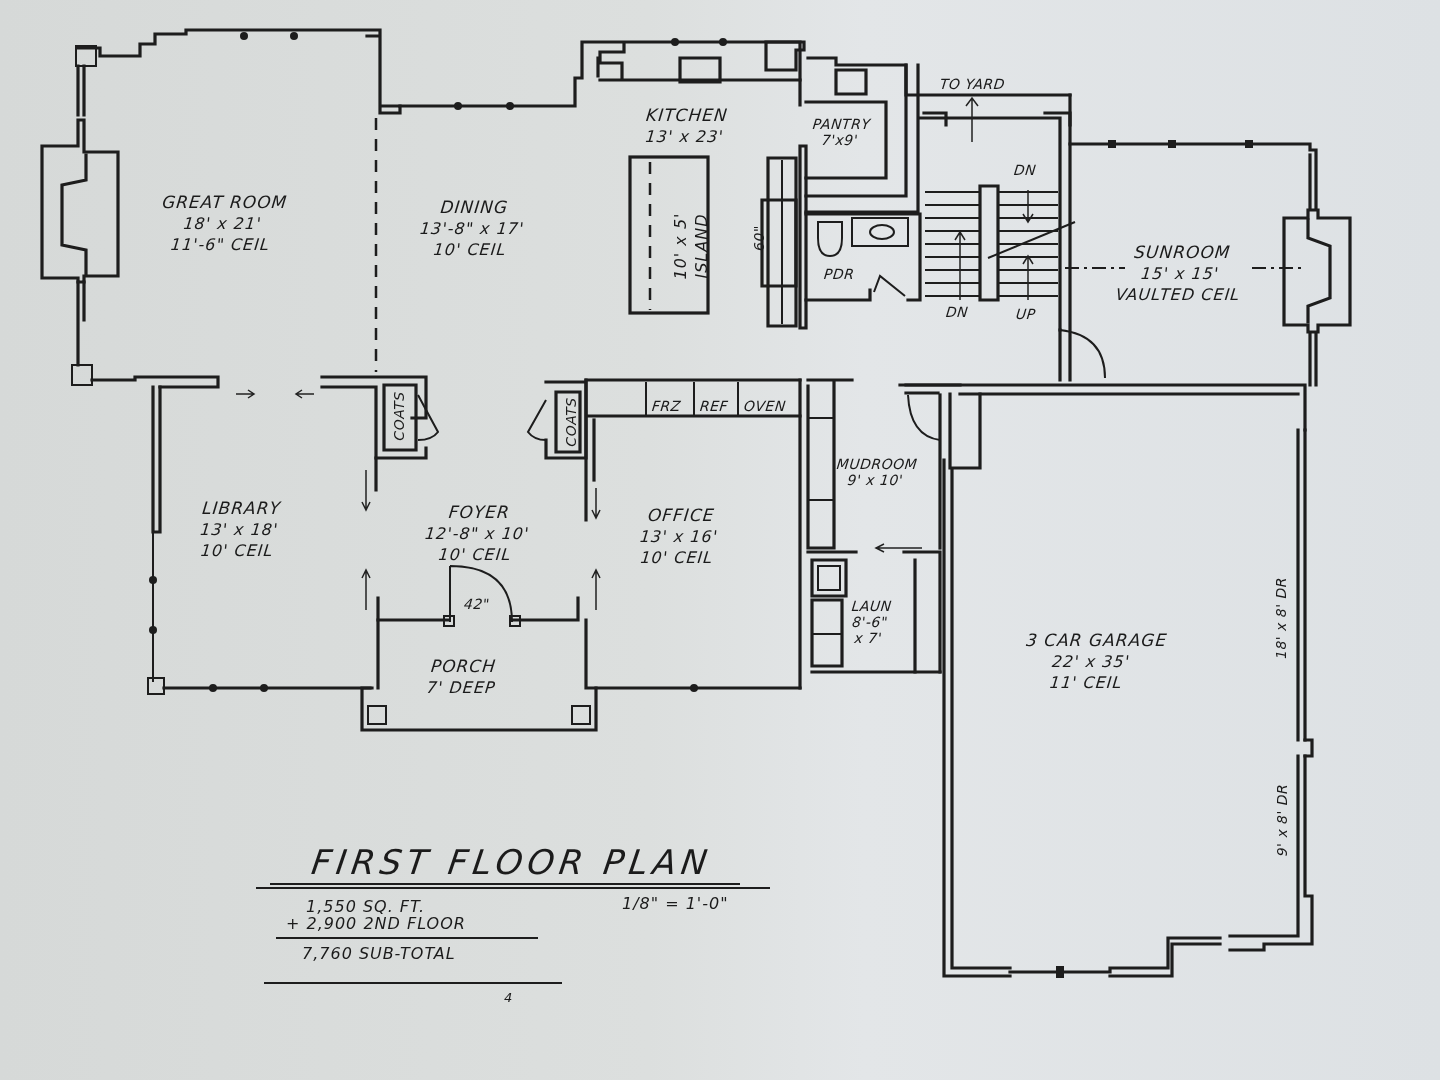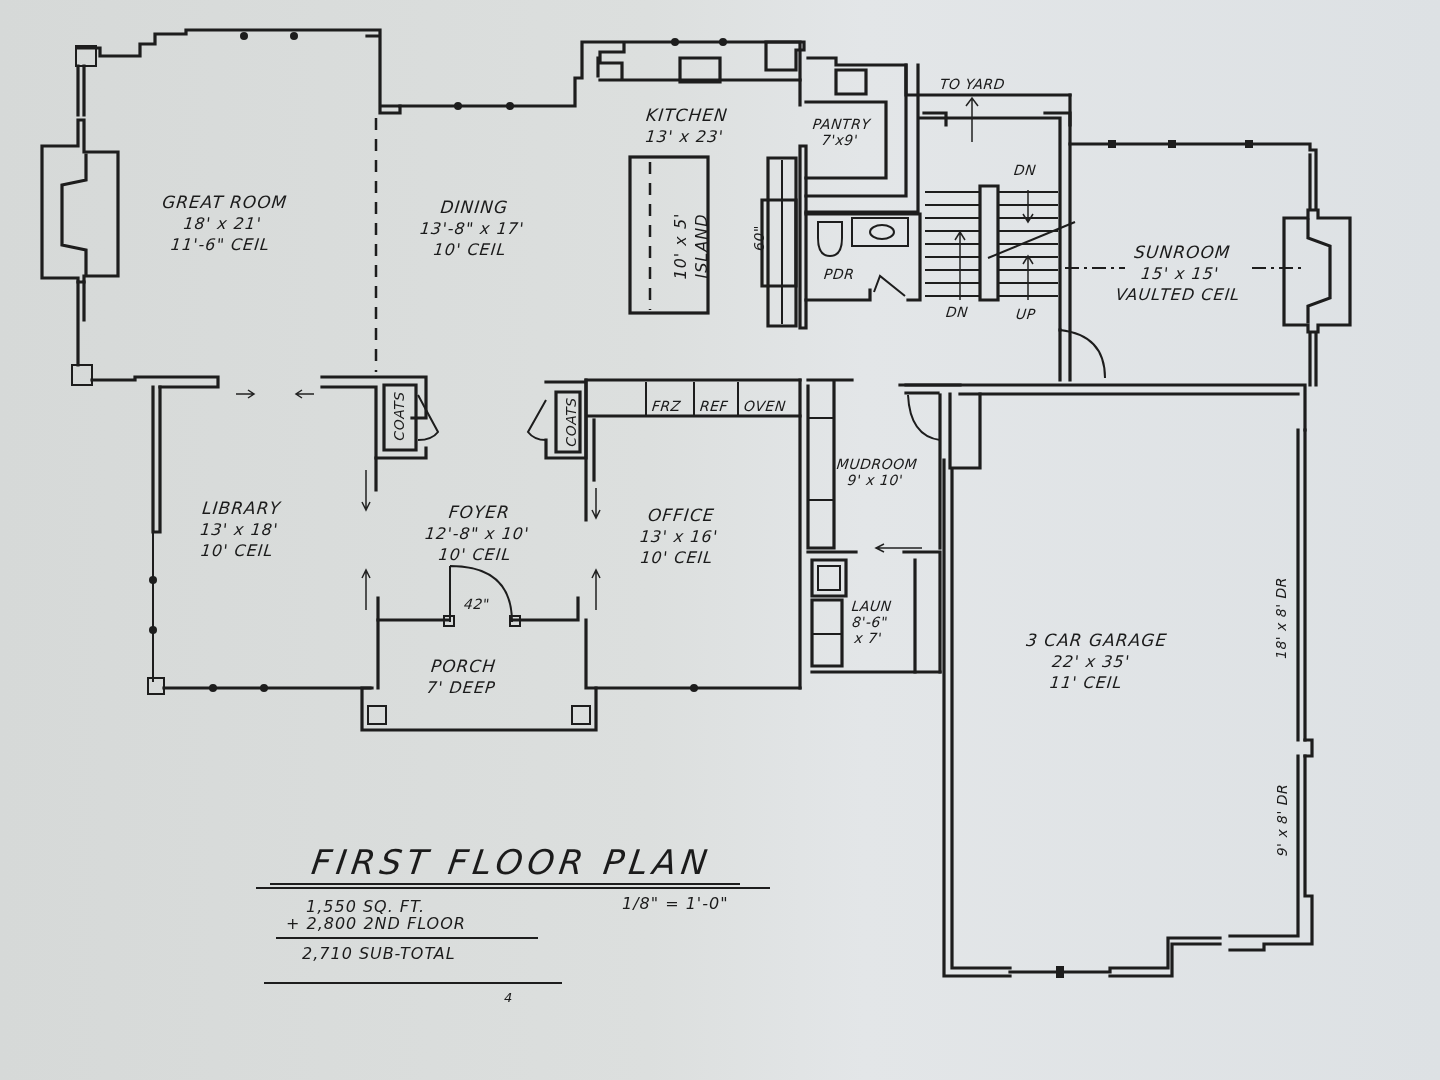--- a/index.html
+++ b/index.html
@@ -291,15 +291,15 @@
 <div class="lbl small vert" style="left:1240px;top:610px;">
   <span>18' x 8' DR</span>
 </div>
 <div class="lbl small vert" style="left:1246px;top:812px;">
   <span>9' x 8' DR</span>
 </div>
 
 <div class="title">FIRST FLOOR PLAN</div>
 <div class="area" style="left:622px;top:894px;">1/8" = 1'-0"</div>
 <div class="area" style="left:306px;top:897px;">1,550 SQ. FT.</div>
-<div class="area" style="left:286px;top:914px;">+ 2,800  2ND FLOOR</div>
-<div class="area" style="left:302px;top:944px;">2,710  SUB-TOTAL</div>
+<div class="area" style="left:286px;top:914px;">+ 2,900  2ND FLOOR</div>
+<div class="area" style="left:302px;top:944px;">7,760  SUB-TOTAL</div>
 <div class="area" style="left:504px;top:990px;font-size:13px;">4</div>
 
 </body></html>

